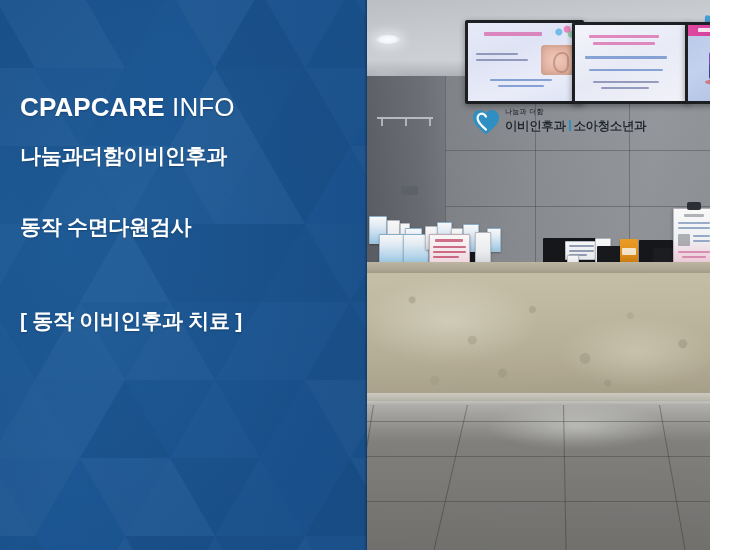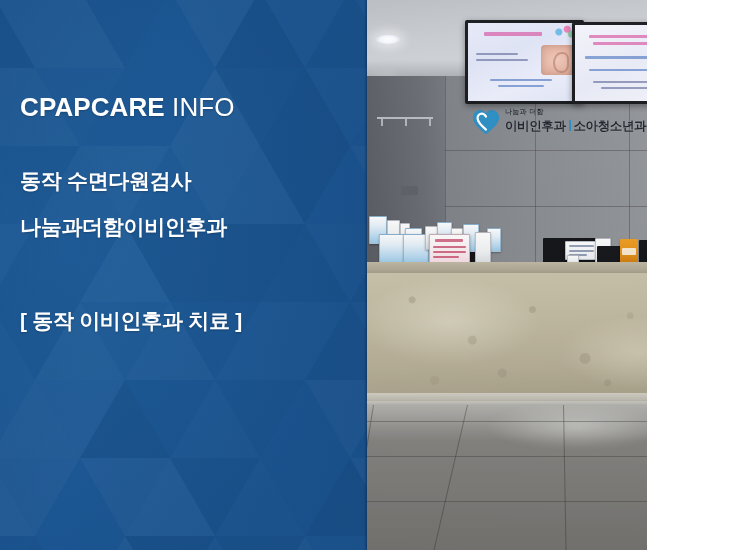--- a/index.html
+++ b/index.html
@@ -3,21 +3,21 @@
 <meta charset="utf-8">
 <title>CPAPCARE INFO</title>
 <style>
   html, body {
     margin: 0;
     padding: 0;
     background: #ffffff;
   }
   #banner {
     position: relative;
-    width: 647px;
+    width: 710px;
     height: 550px;
     overflow: hidden;
     font-family: "Liberation Sans", "DejaVu Sans", sans-serif;
     background: #1b5490;
   }
 
   
   #left-panel {
     position: absolute;
     left: 0; top: 0;
@@ -543,22 +543,22 @@
         <div class="tri" style="left:270px;top:546px;border-left:45px solid transparent;border-right:45px solid transparent;border-bottom:78px solid rgba(255,255,255,0.030);"></div>
         <div class="tri" style="left:315px;top:546px;border-left:45px solid transparent;border-right:45px solid transparent;border-top:78px solid rgba(255,255,255,0.016);"></div>
         <div class="tri" style="left:360px;top:546px;border-left:45px solid transparent;border-right:45px solid transparent;border-bottom:78px solid rgba(255,255,255,0.045);"></div>
       </div>
     <div id="panel-vignette"></div>
 
     <div id="text-block">
       <div id="headline">
         <span class="strong">CPAPCARE</span><span class="light"> INFO</span>
       </div>
+      <div class="sub-line" id="sub-line-2">나눔과더함이비인후과</div>
       <div class="sub-line" id="sub-line-1">동작 수면다원검사</div>
-      <div class="sub-line" id="sub-line-2">나눔과더함이비인후과</div>
       <div id="bracket-line">[ 동작 이비인후과 치료 ]</div>
     </div>
 
     <div id="panel-edge"></div>
   </div>
 
   <div id="photo">
 
     <div id="ceiling"></div>
     <div class="ceil-light" style="left:8px;  top:34px; width:26px; height:11px;"></div>

